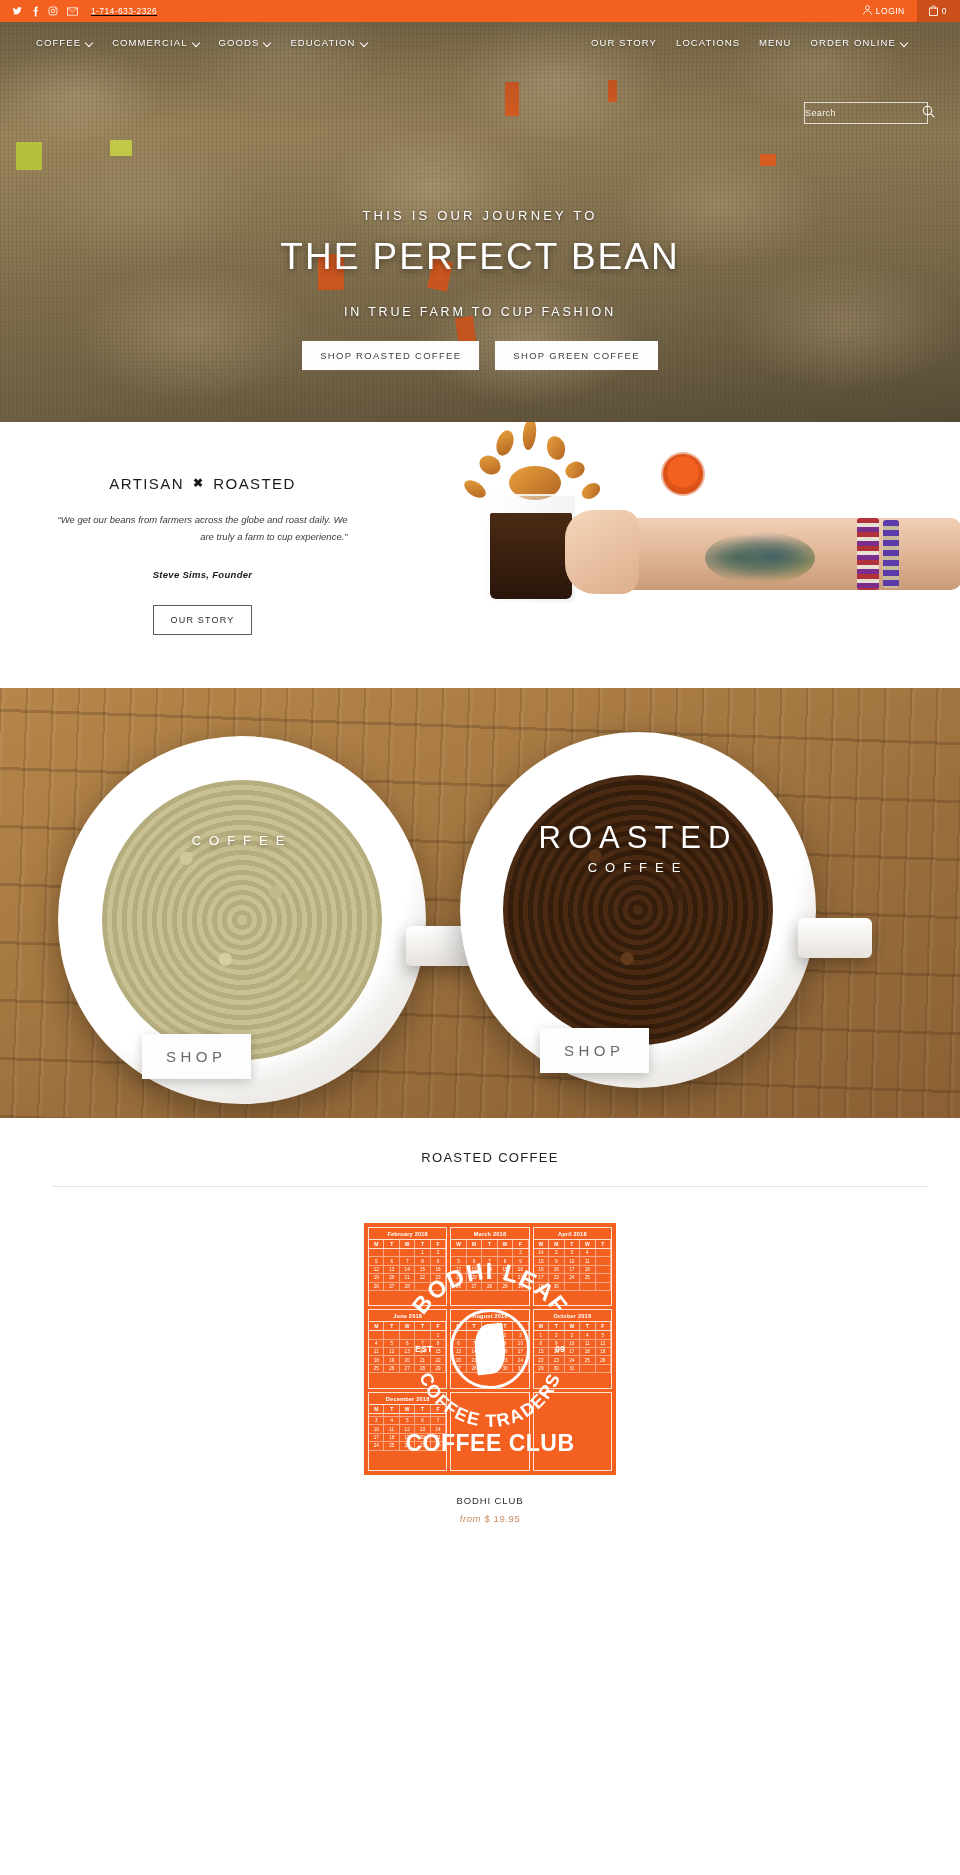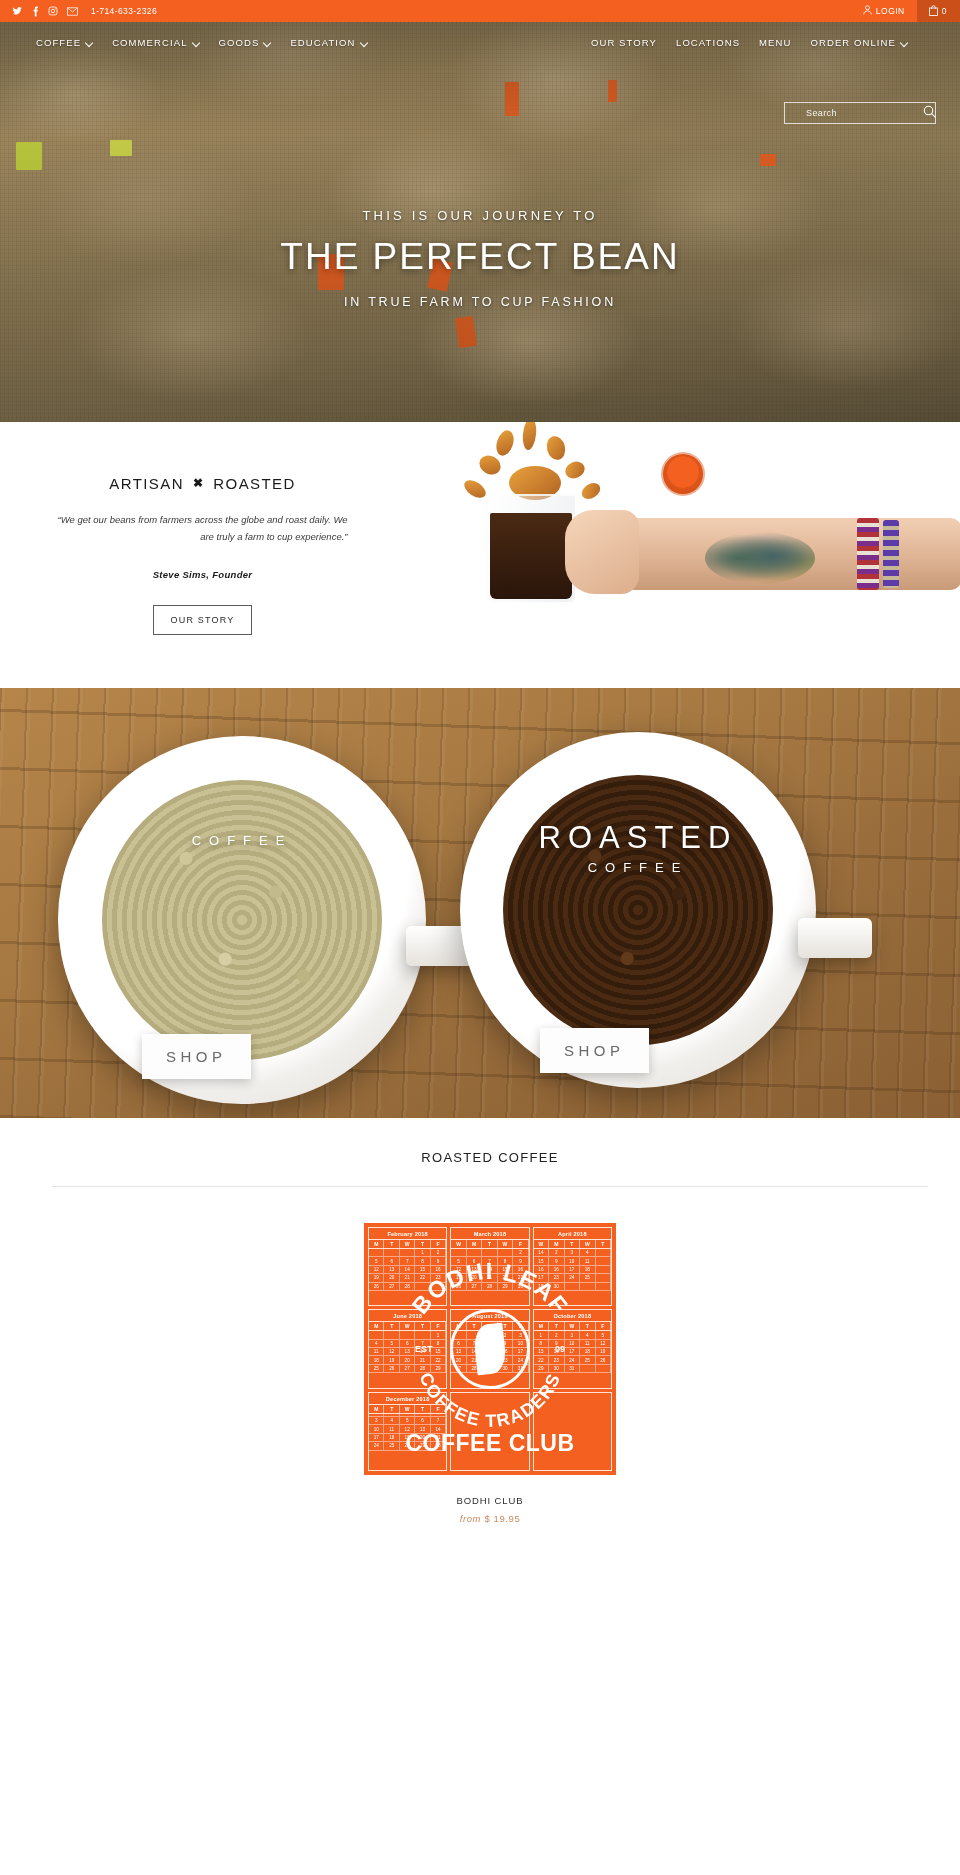--- a/index.html
+++ b/index.html
@@ -49,20 +49,21 @@
     background: #f4601f;
     display: flex;
     align-items: center;
     position: relative;
   }
   .util-left {
     display: flex;
     align-items: center;
     gap: 9px;
     padding-left: 12px;
+    text-decoration: underline;
   }
   .util-left .soc {
     color: #ffffff;
     font-size: 10px;
     line-height: 1;
     display: inline-flex;
     align-items: center;
     cursor: pointer;
   }
   .util-left .soc svg { display: block; }
@@ -176,28 +177,28 @@
     position: absolute;
     left: 0; top: 1px;
     width: 5px; height: 5px;
     border-right: 1px solid #fff;
     border-bottom: 1px solid #fff;
     transform: rotate(45deg);
   }
 
   .search-box {
     position: absolute;
-    right: 24px;
+    right: 32px;
     top: 80px;
-    width: 152px;
+    width: 124px;
     height: 22px;
     border: 1px solid rgba(255,255,255,.75);
     display: flex;
     align-items: center;
-    padding: 0 21px;
+    padding: 0 0;
     z-index: 6;
   }
   .search-box input {
     flex: 1;
     background: transparent;
     border: 0;
     outline: none;
     color: #fff;
     font-size: 9px;
     letter-spacing: .4px;
@@ -226,21 +227,21 @@
     letter-spacing: 3.2px;
     text-shadow: 0 1px 3px rgba(0,0,0,.5);
     margin-bottom: 14px;
   }
   .hero-title {
     color: #fff;
     font-size: 37px;
     font-weight: 300;
     letter-spacing: 2.0px;
     text-shadow: 0 2px 6px rgba(0,0,0,.45);
-    margin-bottom: 18px;
+    margin-bottom: 28px;
     line-height: 1.08;
   }
   .hero-sub {
     color: #fff;
     font-size: 12.5px;
     letter-spacing: 2.8px;
     text-shadow: 0 1px 3px rgba(0,0,0,.5);
     margin-bottom: 22px;
   }
   .hero-btns { display: flex; justify-content: center; gap: 16px; }
@@ -749,20 +750,24 @@
               <path d="M13.4 13.4L19 19"></path>
             </svg>
         </span>
       </button>
     </div>
 
     <div class="hero-content">
       <div class="hero-kicker">THIS IS OUR JOURNEY TO</div>
       <div class="hero-title">THE PERFECT BEAN</div>
       <div class="hero-sub">IN TRUE FARM TO CUP FASHION</div>
+      <div class="hero-btns">
+        <button class="hero-btn">SHOP ROASTED COFFEE</button>
+        <button class="hero-btn">SHOP GREEN COFFEE</button>
+      </div>
     </div>
   </div>
 
   <div class="artisan">
     <div class="artisan-left">
       <div class="artisan-title">
         <span>ARTISAN</span>
         <span class="x">✖</span>
         <span>ROASTED</span>
       </div>

